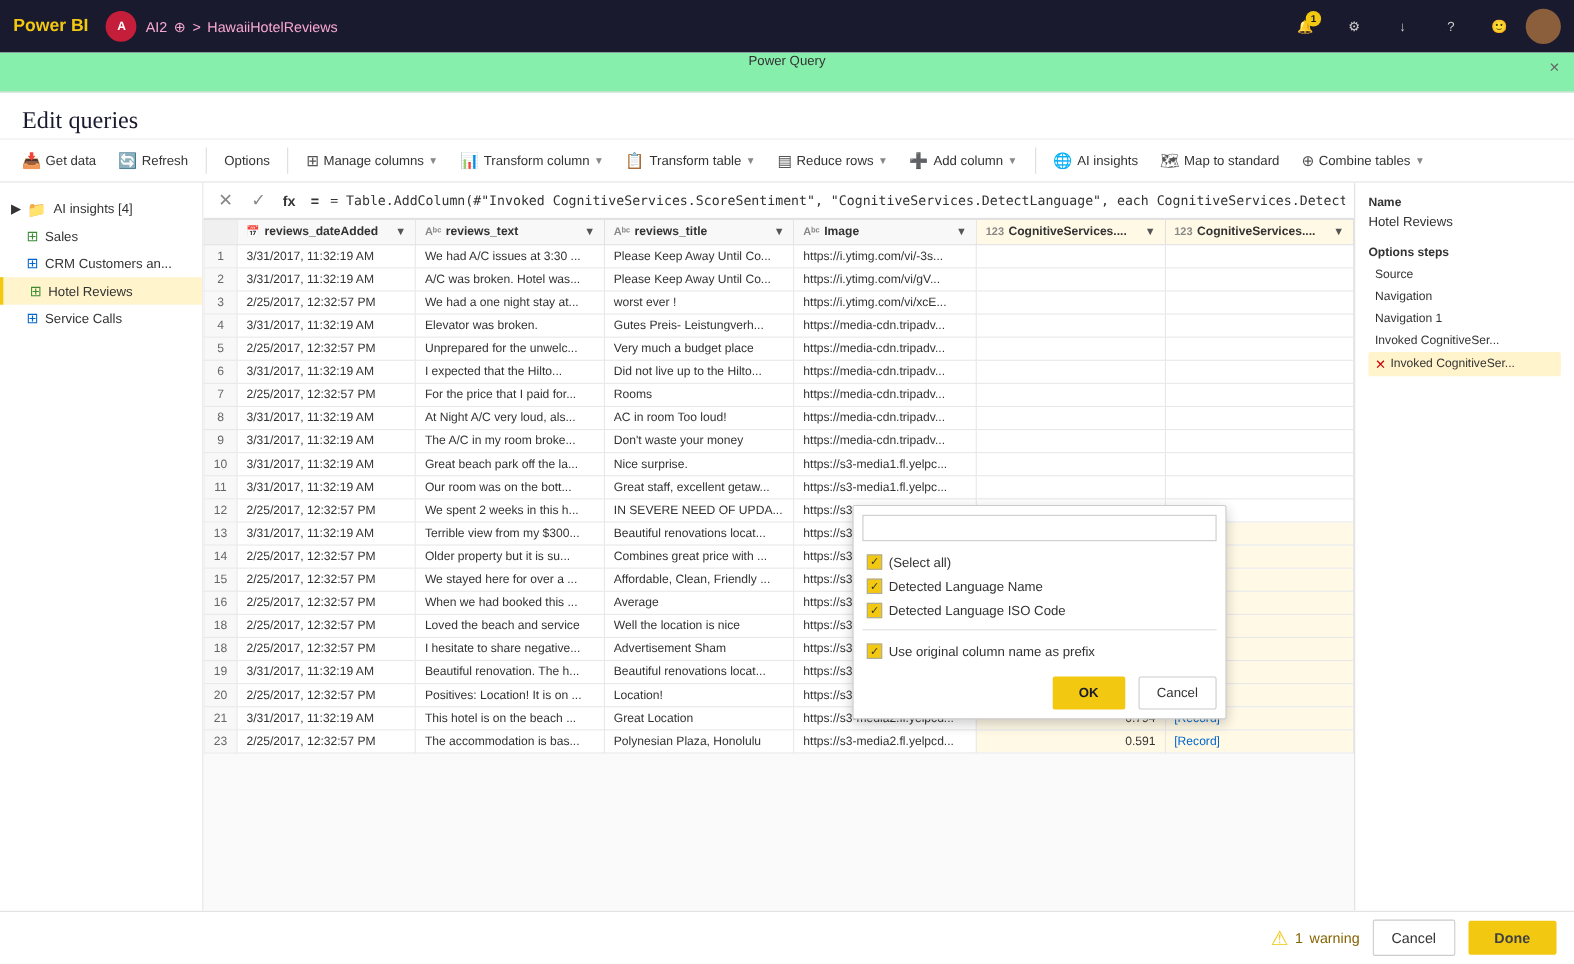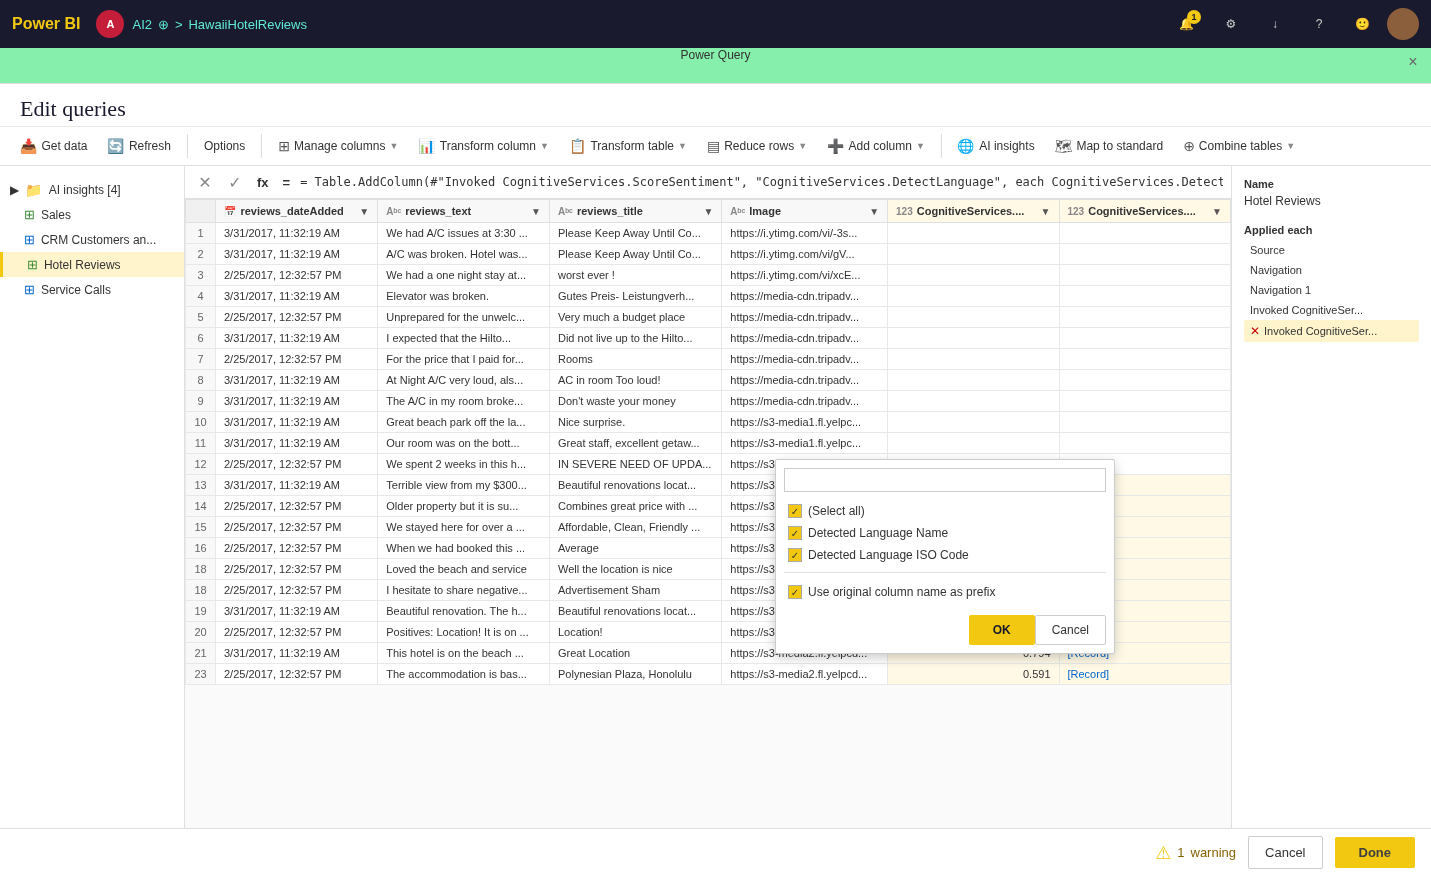--- a/index.html
+++ b/index.html
@@ -15,21 +15,21 @@
       color: white;
       gap: 8px;
       position: relative;
     }
     .top-nav .logo { color: #f2c811; font-weight: bold; font-size: 16px; margin-right: 8px; }
     .top-nav .avatar-circle {
       width: 28px; height: 28px; border-radius: 50%; background: #c41e3a;
       display: flex; align-items: center; justify-content: center; font-size: 11px; font-weight: bold; color: white;
     }
     .top-nav .breadcrumb { font-size: 13px; color: #ccc; display: flex; align-items: center; gap: 6px; }
-    .top-nav .breadcrumb span { color: #5eead4; }
+    .top-nav .breadcrumb span { color: #f9a8d4; }
     .top-nav-icons { margin-left: auto; display: flex; align-items: center; gap: 4px; }
     .top-nav-icon-btn {
       width: 40px; height: 40px; display: flex; align-items: center; justify-content: center;
       color: #ccc; cursor: pointer; border-radius: 4px; position: relative;
     }
     .notification-badge {
       position: absolute; top: 6px; right: 6px; background: #f2c811; color: #1a1a2e;
       border-radius: 50%; width: 14px; height: 14px; font-size: 9px;
       display: flex; align-items: center; justify-content: center; font-weight: bold;
     }
@@ -176,21 +176,21 @@
       width: 14px; height: 14px; background: #f2c811; border: 1px solid #aaa;
       display: flex; align-items: center; justify-content: center;
       font-size: 10px; color: #333;
     }
     .divider-line { border: none; border-top: 1px solid #e0e0e0; margin: 6px 0; }
     .prefix-row {
       display: flex; align-items: center; gap: 6px;
       padding: 6px 4px; font-size: 12px; color: #333;
     }
     .ok-cancel-row {
-      display: flex; justify-content: flex-end; gap: 0; margin-top: 10px;
+      display: flex; justify-content: flex-end; gap: 12px; margin-top: 10px;
     }
     .btn-ok {
       background: #f2c811; color: #1a1a2e; border: none; padding: 7px 24px;
       font-size: 12px; font-weight: 600; cursor: pointer; border-radius: 2px;
     }
     .btn-cancel {
       background: white; color: #333; border: 1px solid #ccc; padding: 7px 16px;
       font-size: 12px; cursor: pointer; border-radius: 2px;
     }
 
@@ -633,21 +633,21 @@
         </div>
       </div>
     </div>
 
     <div class="right-panel">
       <div class="right-panel-section">
         <div class="right-panel-label">Name</div>
         <div class="right-panel-value">Hotel Reviews</div>
       </div>
       <div class="right-panel-section">
-        <div class="right-panel-label">Applied each</div>
+        <div class="right-panel-label">Options steps</div>
         <ul class="applied-steps">
           <li>Source</li>
           <li>Navigation</li>
           <li>Navigation 1</li>
           <li>Invoked CognitiveSer...</li>
           <li class="active">
             <span class="step-delete">✕</span>
             <span>Invoked CognitiveSer...</span>
           </li>
         </ul>

